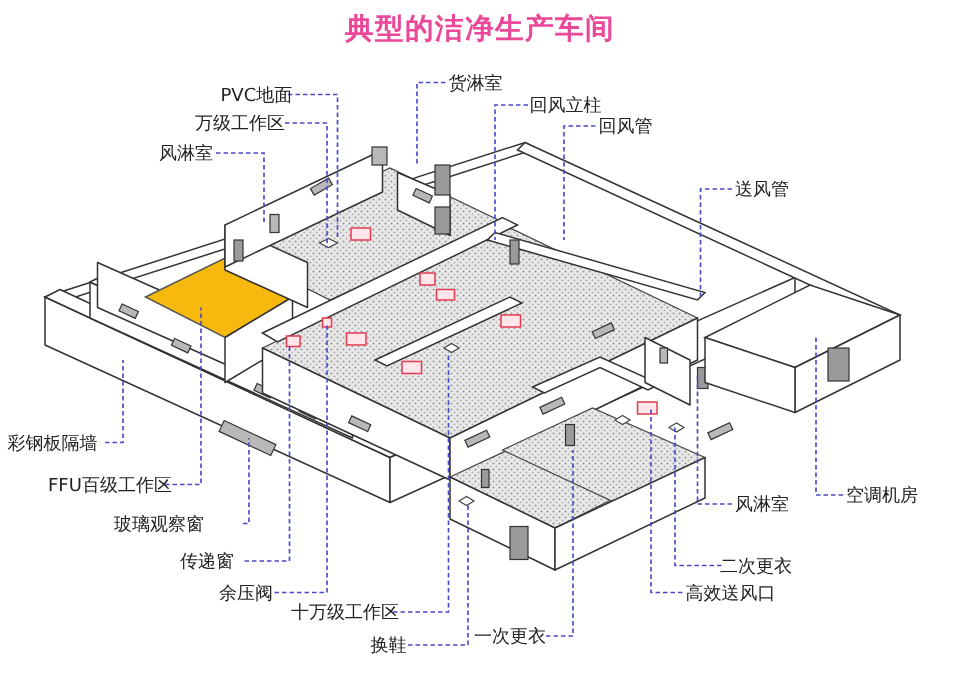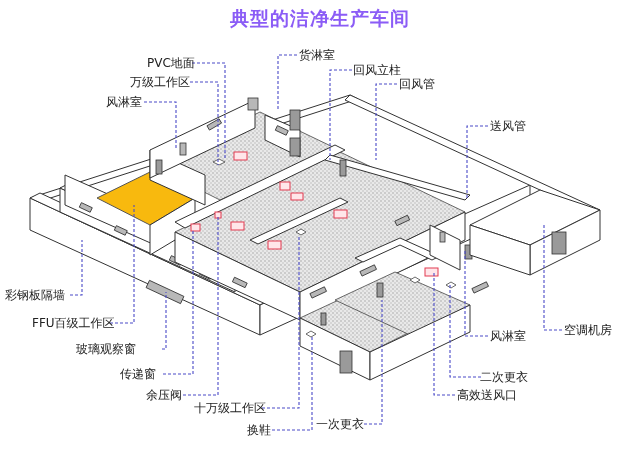--- a/index.html
+++ b/index.html
@@ -16,21 +16,21 @@
   .win { fill:#b8b8b8; stroke:#333; stroke-width:0.8; }
   .door { fill:#9a9a9a; stroke:#333; stroke-width:0.8; }
   .hepa { fill:#ffe6ea; stroke:#e23b50; stroke-width:1; }
   .vent { fill:#fff; stroke:#444; stroke-width:0.8; }
   .leader { fill:none; stroke:#4a4ac8; stroke-width:1.1; stroke-dasharray:3 2; }
   .lbl { font-size:12px; fill:#222; font-family:"DejaVu Sans", sans-serif; }
 </style>
 </head>
 <body>
 
-<div id="title" style="color: #8b5cf6;">典型的洁净生产车间</div>
+<div id="title" style="color: #ec4899;">典型的洁净生产车间</div>
 
 <svg id="diagram" width="640" height="461" viewBox="0 0 640 461">
   <defs>
     <pattern id="dots" width="4" height="4" patternUnits="userSpaceOnUse">
       <rect width="4" height="4" fill="#e9e9e9"></rect>
       <circle cx="1" cy="1" r="0.7" fill="#9a9a9a"></circle>
       <circle cx="3" cy="3" r="0.7" fill="#b5b5b5"></circle>
     </pattern>
   </defs>
 

